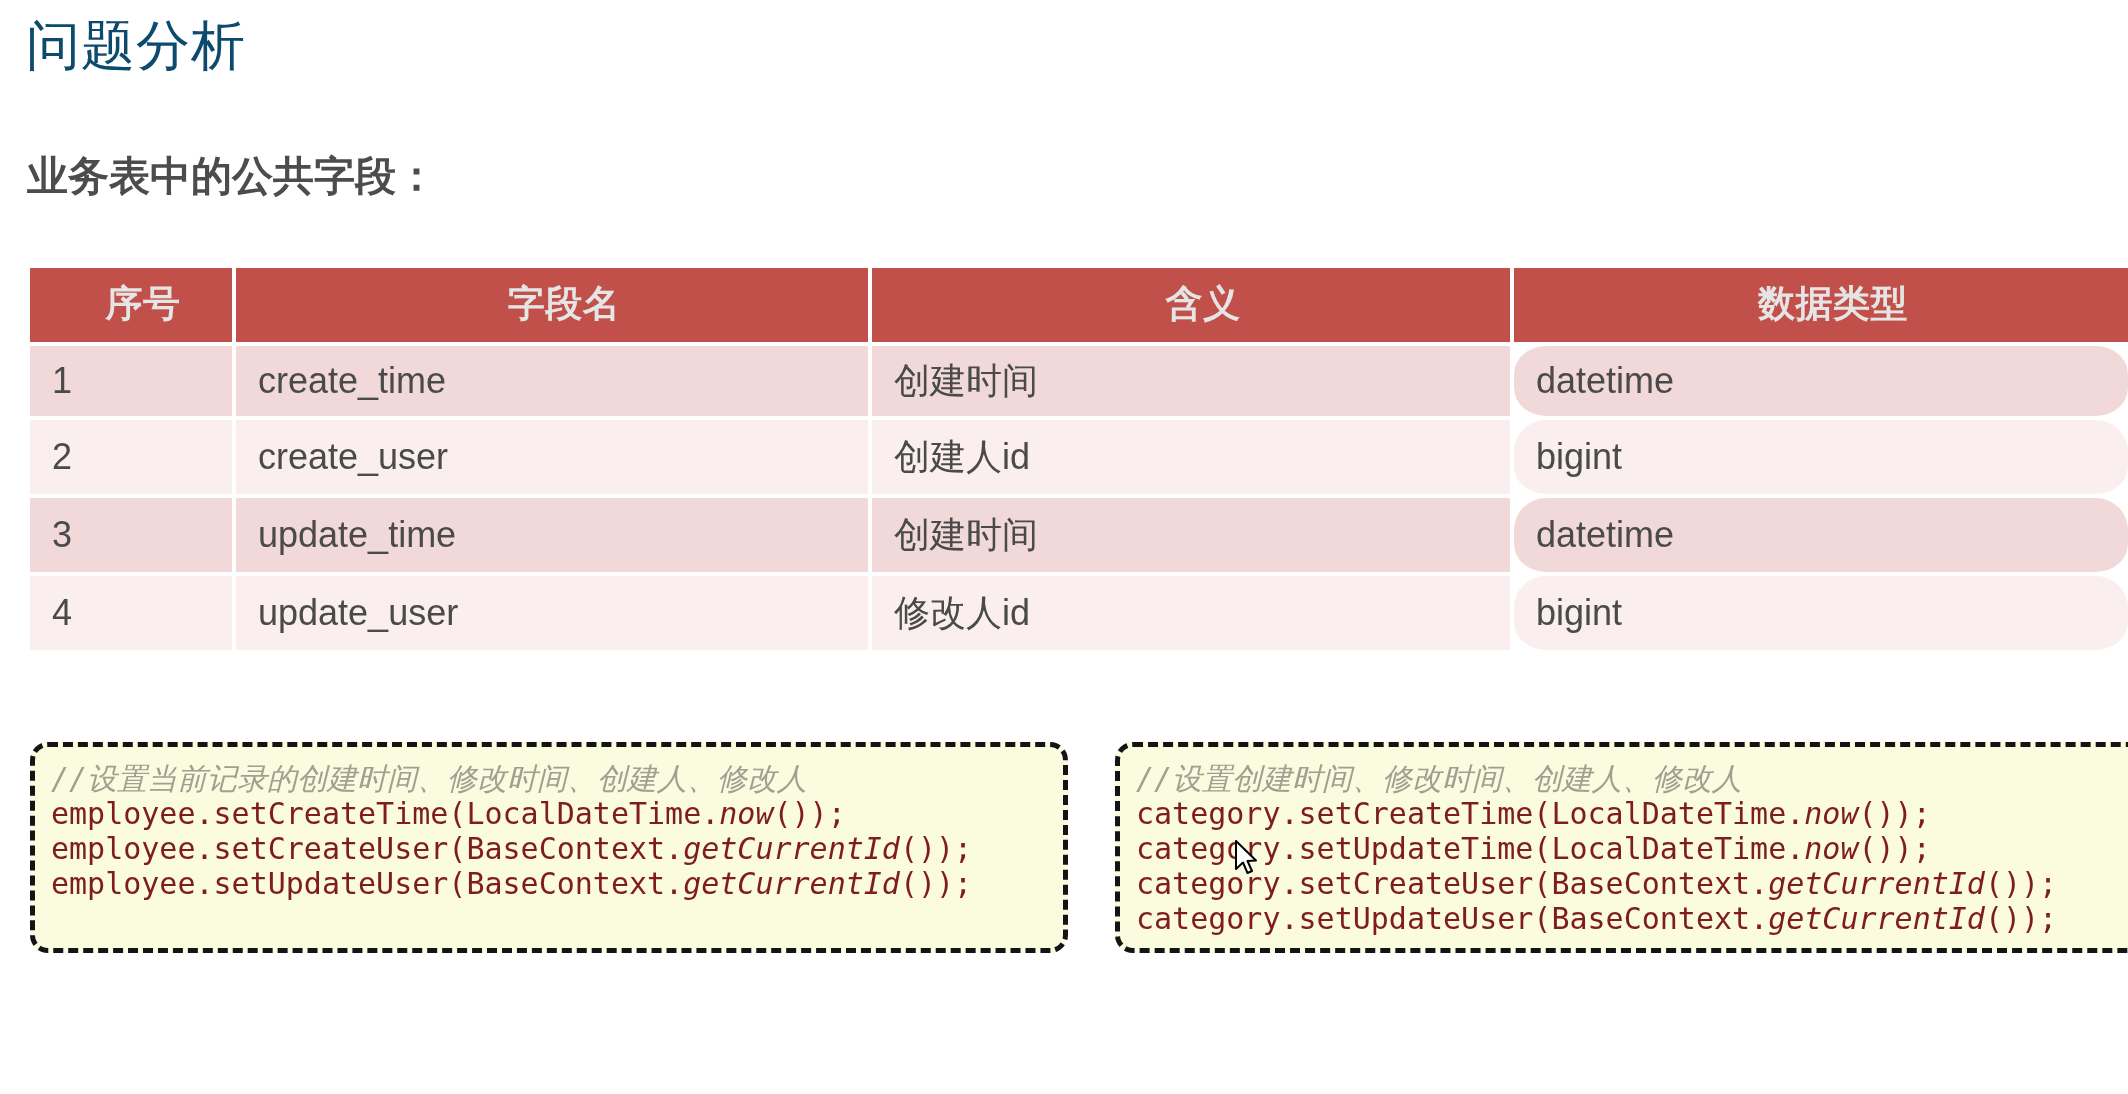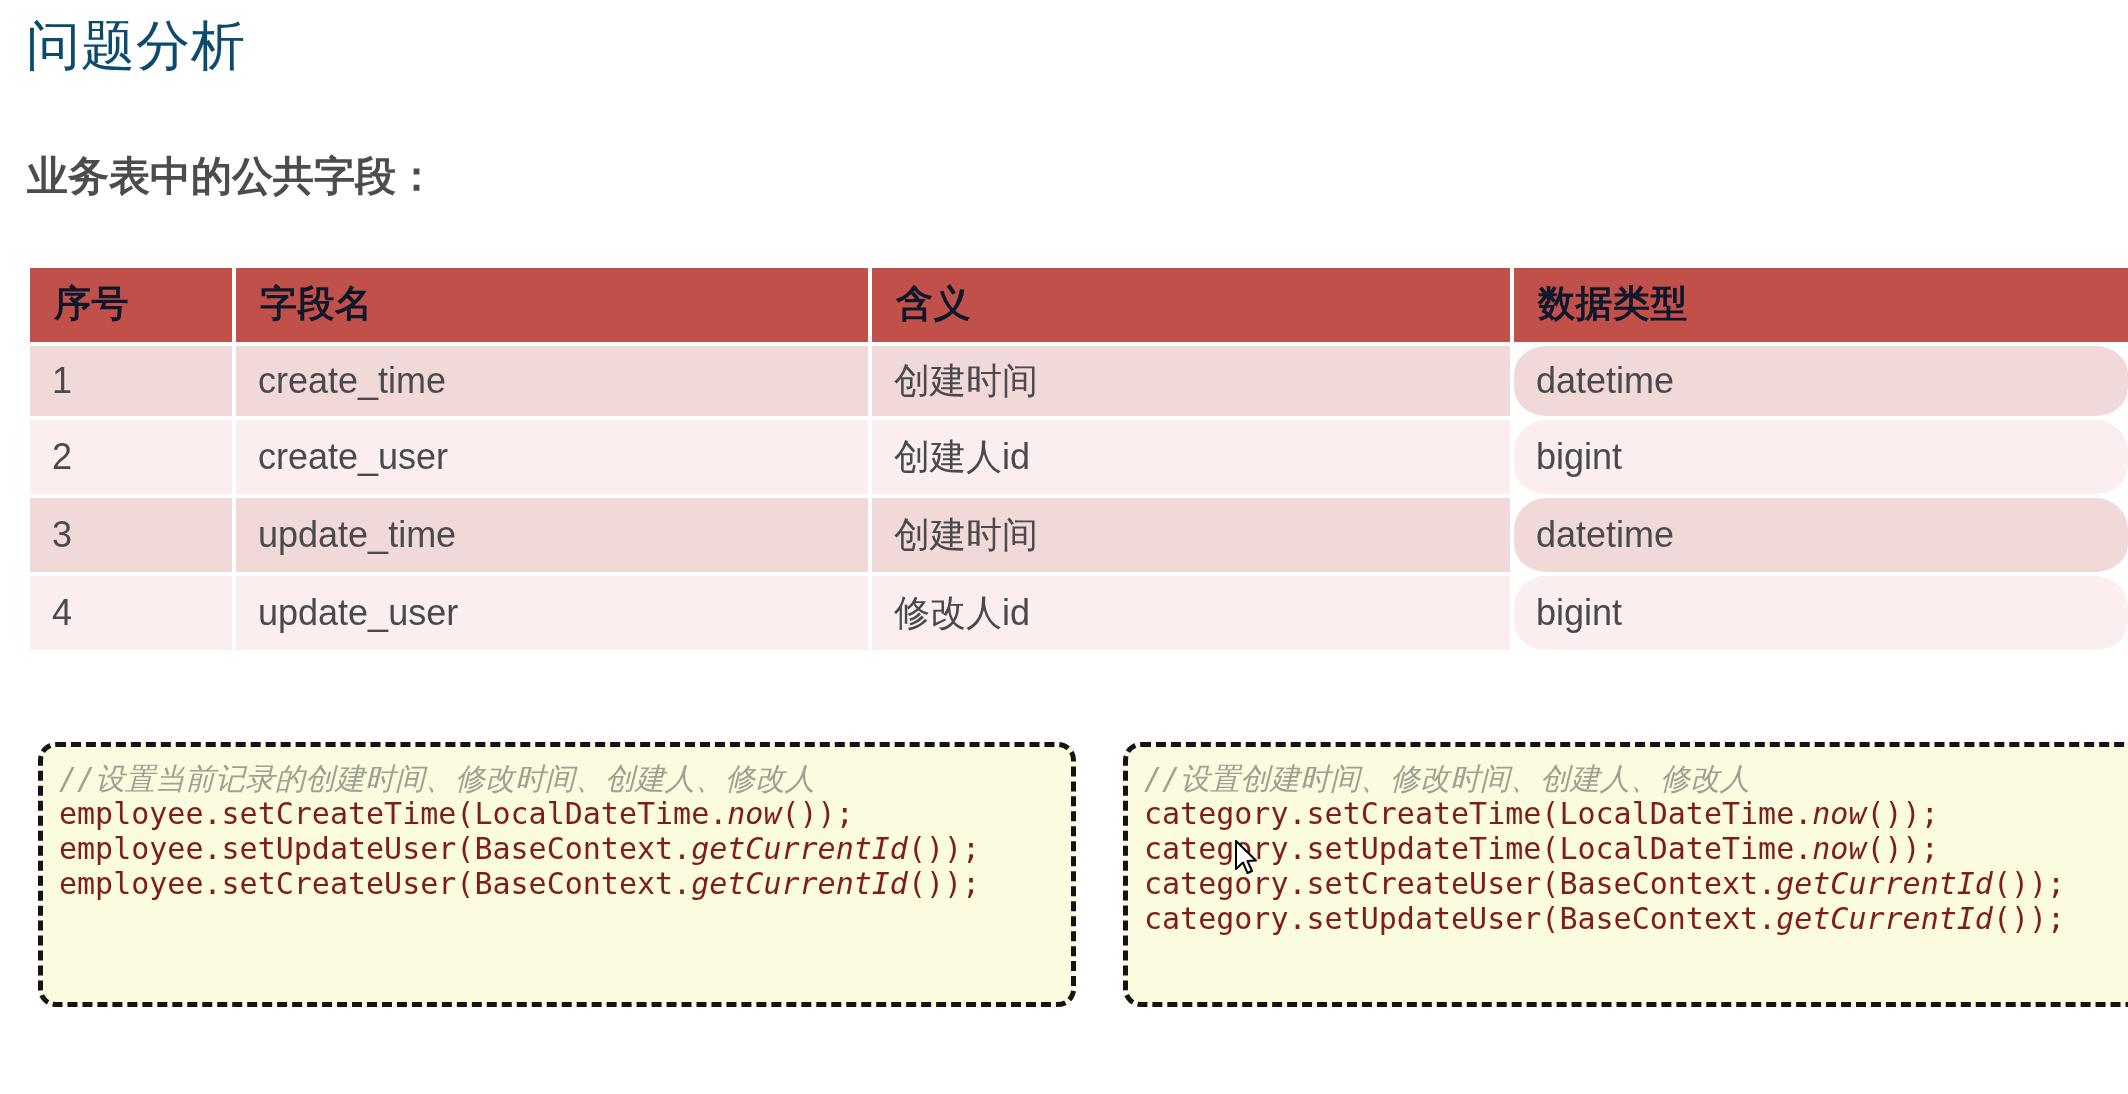--- a/index.html
+++ b/index.html
@@ -51,24 +51,24 @@
     border-spacing: 0;
     table-layout: fixed;
   }
   .field-table col.c-seq   { width: 206px; }
   .field-table col.c-name  { width: 636px; }
   .field-table col.c-mean  { width: 642px; }
   .field-table col.c-type  { width: 614px; }
 
   .field-table thead th {
     background: #c1504b;
-    color: #0f172a;
+    color: #e5e5e5;
     font-size: 37px;
     font-weight: 700;
-    text-align: left;
+    text-align: center;
     padding: 11px 0 13px 24px;
     height: 40px;
     border-right: 4px solid #ffffff;
     box-sizing: border-box;
     white-space: nowrap;
     letter-spacing: 0.5px;
   }
   .field-table thead th:last-child { border-right: none; }
 
   .field-table tbody td {
@@ -85,28 +85,27 @@
   }
   .field-table tbody td:last-child { border-right: none; border-radius: 32px; }
   .field-table tbody tr.odd  td { background: #f2d9d9; }
   .field-table tbody tr.even td { background: #fbeeee; }
   .field-table tbody tr:first-child td { border-top: 4px solid #ffffff; }
 
   
   .code-box {
     position: absolute;
     top: 742px;
-    height: 265px;
+    height: 211px;
     background: #fbfbe0;
     border: 5px dashed #141414;
     border-radius: 18px;
     box-sizing: border-box;
     padding: 14px 0 0 16px;
     overflow: hidden;
-    margin-left: 8px;
   }
   #code-box-left  { left: 30px;   width: 1038px; }
   #code-box-right { left: 1115px; width: 1060px; }
 
   .code-line {
     font-family: "DejaVu Sans Mono", "Liberation Mono", monospace;
     font-size: 30px;
     line-height: 35px;
     color: #7f1d1d;
     white-space: pre;
@@ -175,22 +174,22 @@
       <td>update_user</td>
       <td>修改人id</td>
       <td>bigint</td>
     </tr>
   </tbody>
 </table>
 
 <div class="code-box" id="code-box-left">
   <div class="code-line comment">//设置当前记录的创建时间、修改时间、创建人、修改人</div>
   <div class="code-line"><span>employee.setCreateTime(LocalDateTime.</span><span class="ital">now</span><span>());</span></div>
+  <div class="code-line"><span>employee.setCreateUser(BaseContext.</span><span class="ital">getCurrentId</span><span>());</span></div>
   <div class="code-line"><span>employee.setUpdateUser(BaseContext.</span><span class="ital">getCurrentId</span><span>());</span></div>
-  <div class="code-line"><span>employee.setCreateUser(BaseContext.</span><span class="ital">getCurrentId</span><span>());</span></div>
 </div>
 
 <div class="code-box" id="code-box-right">
   <div class="code-line comment">//设置创建时间、修改时间、创建人、修改人</div>
   <div class="code-line"><span>category.setCreateTime(LocalDateTime.</span><span class="ital">now</span><span>());</span></div>
   <div class="code-line"><span>category.setUpdateTime(LocalDateTime.</span><span class="ital">now</span><span>());</span></div>
   <div class="code-line"><span>category.setCreateUser(BaseContext.</span><span class="ital">getCurrentId</span><span>());</span></div>
   <div class="code-line"><span>category.setUpdateUser(BaseContext.</span><span class="ital">getCurrentId</span><span>());</span></div>
 </div>
 

